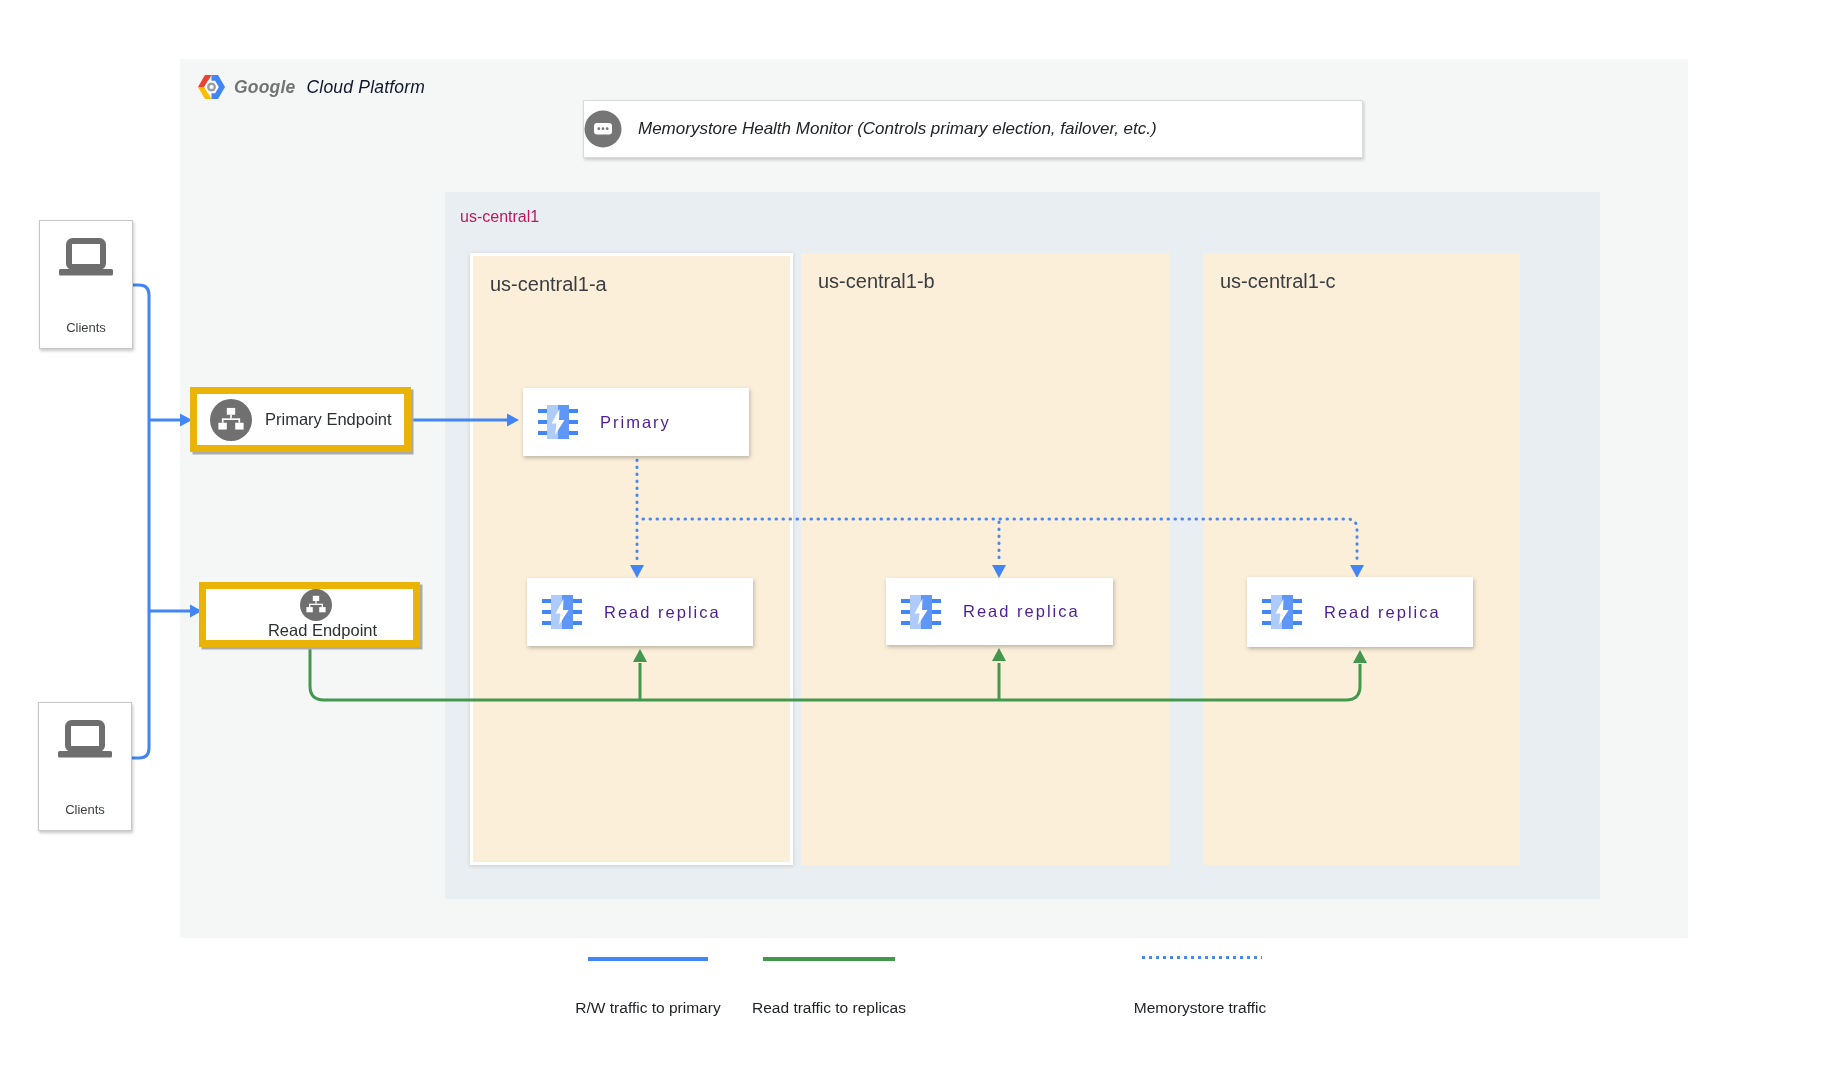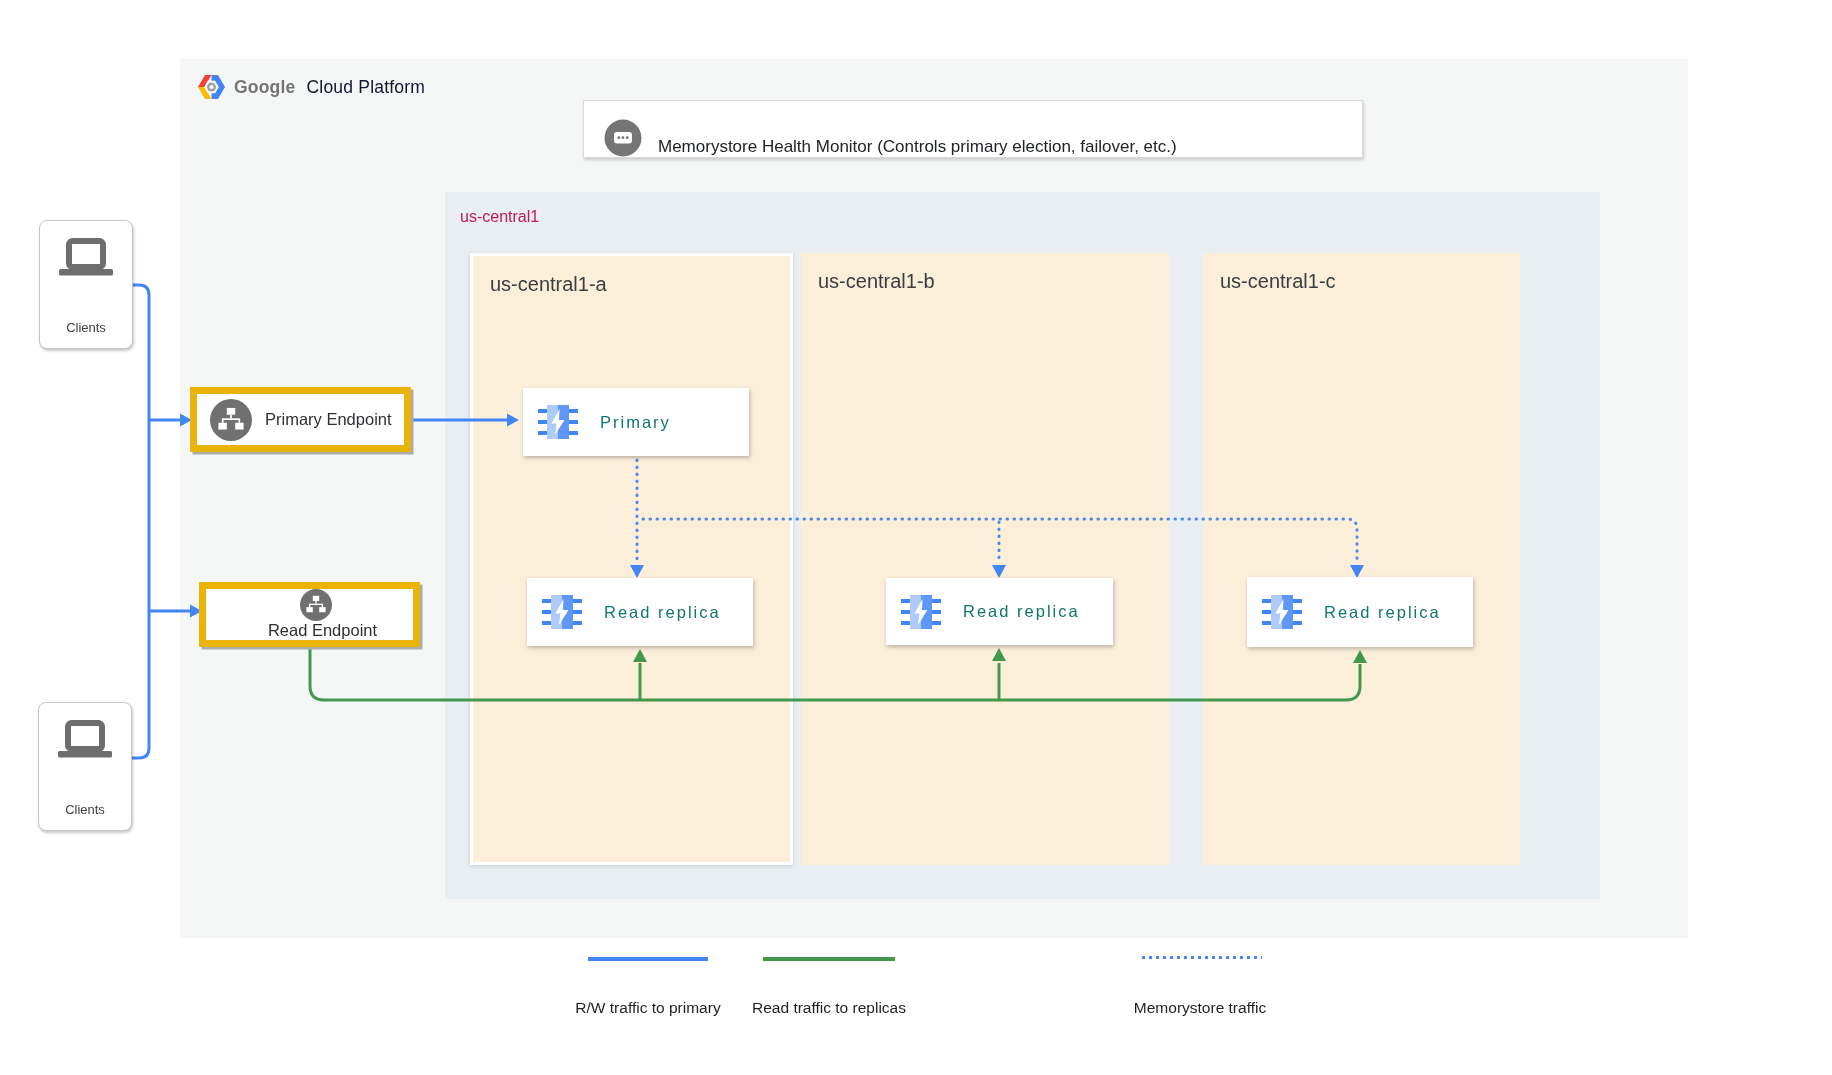--- a/index.html
+++ b/index.html
@@ -2,57 +2,57 @@
 <html><head>
 <meta charset="utf-8">
 <style>
   html,body{margin:0;padding:0;background:#ffffff;}
   body{width:1832px;height:1075px;position:relative;font-family:"Liberation Sans",sans-serif;overflow:hidden;}
   .abs{position:absolute;}
 
   .outer-container{left:180px;top:59px;width:1508px;height:879px;background:#f5f6f6;}
 
   
-  .brand{left:198px;top:75px;display:flex;align-items:center;gap:9px;}
+  .brand{left:198px;top:75px;display:flex;align-items:center;gap:9px;font-style:italic;}
   .brand-bold{font-size:17.5px;font-weight:700;color:#747474;letter-spacing:.2px;}
   .brand-light{font-size:17.5px;font-weight:400;color:#0f172a;letter-spacing:.2px;margin-left:2px;}
 
   
   .monitor-box{left:583px;top:100px;width:780px;height:58px;background:#ffffff;border:1px solid #dadada;
-    box-shadow:1px 2px 3px rgba(0,0,0,.18);display:flex;align-items:flex-end;padding-left:20px;box-sizing:border-box;}
+    box-shadow:1px 2px 3px rgba(0,0,0,.18);display:flex;align-items:center;padding-left:0;box-sizing:border-box;font-style:italic;}
   .monitor-label{font-size:17px;color:#212427;margin-left:16px;}
 
   
   .region{left:445px;top:192px;width:1155px;height:707px;background:#e9eef3;}
   .region-label{left:460px;top:208px;font-size:16px;color:#be185d;}
   .zone{top:253px;height:612px;background:#fcefda;box-sizing:border-box;}
   .zone-a{left:470px;width:323px;border:3px solid #ffffff;box-shadow:0 1px 4px rgba(0,0,0,.15);}
   .zone-b{left:801px;width:368px;}
   .zone-c{left:1203px;width:317px;}
   .zone-label{position:absolute;left:17px;top:17px;font-size:20px;color:#3a3d41;}
 
   
-  .client-box{width:92px;height:127px;background:#ffffff;border:1px solid #c6c6c6;border-radius:8px;
+  .client-box{width:92px;height:127px;background:#ffffff;border:1px solid #c6c6c6;border-radius:0;
     box-shadow:1px 2px 3px rgba(0,0,0,.22);display:flex;flex-direction:column;align-items:center;}
   .client-top{left:39px;top:220px;}
   .client-bottom{left:38px;top:702px;}
   .client-label{font-size:13px;color:#3b3e40;margin-top:auto;margin-bottom:13px;}
   .client-box svg{margin-top:17px;}
 
   
   .endpoint-box{width:221px;height:65px;background:#ffffff;border:7px solid #eab308;
     box-shadow:2.5px 2.5px 0 #ababab;display:flex;align-items:center;padding-left:13px;box-sizing:border-box;}
   .endpoint-primary{left:190px;top:387px;}
   .endpoint-read{left:199px;top:582px;flex-direction:column;}
   .endpoint-label{font-size:16.5px;color:#2d3033;margin-left:13px;}
 
   
   .node-box{background:#ffffff;box-shadow:1px 2px 4px rgba(40,40,40,.3);display:flex;align-items:center;
     padding-left:15px;box-sizing:border-box;}
-  .node-label{font-size:16.5px;color:#0f766e;letter-spacing:2px;margin-left:22px;}
+  .node-label{font-size:16.5px;color:#4c1d95;letter-spacing:2px;margin-left:22px;}
   .node-primary{left:523px;top:388px;width:226px;height:68px;}
   .node-replica-a{left:527px;top:578px;width:226px;height:68px;}
   .node-replica-b{left:886px;top:578px;width:227px;height:67px;}
   .node-replica-c{left:1247px;top:577px;width:226px;height:70px;}
 
   
   svg.overlay{position:absolute;left:0;top:0;pointer-events:none;}
 
   
   .legend-line{height:0;border-top:4px solid #4285f4;}

